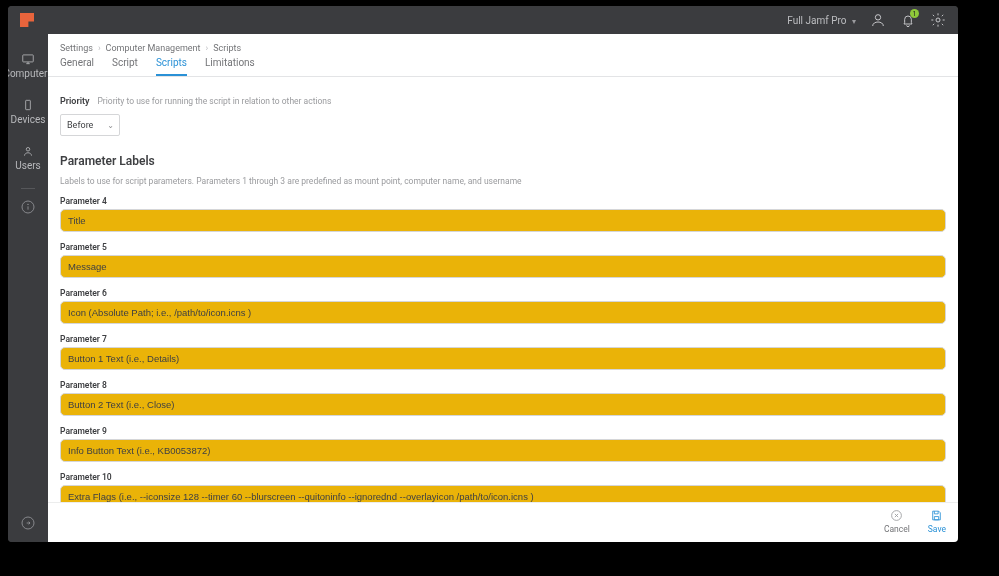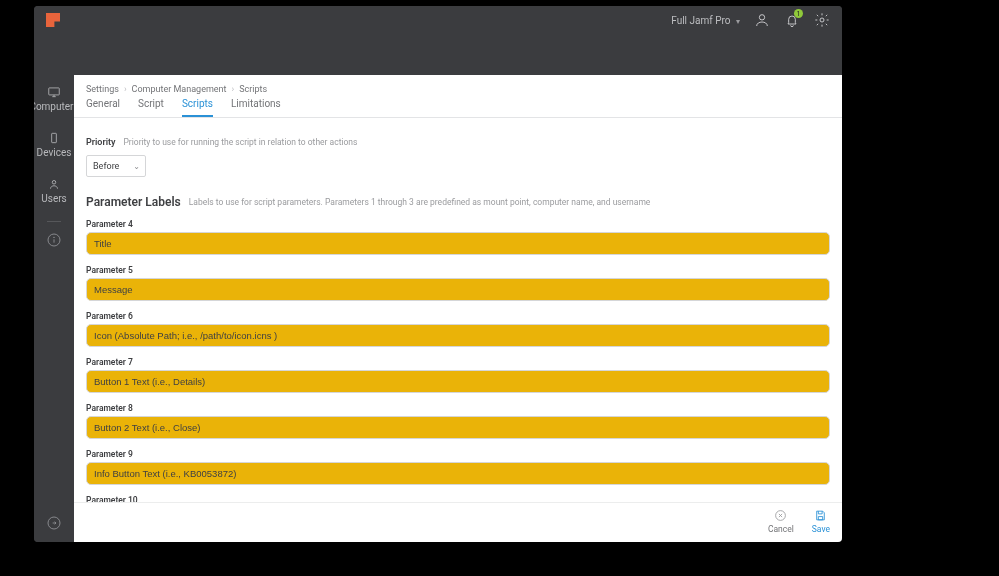--- a/index.html
+++ b/index.html
@@ -7,30 +7,29 @@
       font-family: -apple-system, BlinkMacSystemFont, "Segoe UI", Roboto, Helvetica, Arial, sans-serif;
       background: #000;
       width: 999px;
       height: 576px;
       overflow: hidden;
       position: relative;
     }
     .app-frame {
       position: absolute;
       top: 6px;
-      left: 34px;
-      width: 808px;
+      left: 8px;
+      width: 950px;
       height: 536px;
       background: #3b3c3f;
       border-radius: 4px;
       display: flex;
       flex-direction: column;
       box-shadow: 0 10px 40px rgba(0,0,0,0.5);
       overflow: hidden;
-      gap: 33px;
     }
     .topbar {
       height: 28px;
       background: #3b3c3f;
       display: flex;
       align-items: center;
       justify-content: space-between;
       padding: 0 12px;
       color: #d7d7d9;
       font-size: 10px;
@@ -80,21 +79,20 @@
     .side-info svg { stroke:#8c8d91; fill:none; stroke-width:1.4; }
     .side-spacer { flex:1; }
     .collapse-btn { width:18px; height:18px; display:flex; align-items:center; justify-content:center; cursor:pointer; margin-bottom:10px;}
     .collapse-btn svg { stroke:#8c8d91; fill:none; stroke-width:1.4; }
     .content {
       flex:1;
       background:#ffffff;
       display:flex;
       flex-direction:column;
       overflow:hidden;
-      margin-top:8px;
     }
     .breadcrumb-row {
       padding: 9px 12px 0 12px;
       font-size: 9px;
       color:#737477;
       display:flex;
       align-items:center;
       gap:5px;
     }
     .breadcrumb-row a { color:#737477; text-decoration:none; cursor:pointer;}
@@ -148,22 +146,23 @@
       background:#fff;
       cursor:pointer;
     }
     .select-caret {
       position:absolute; right:6px; top:50%; transform:translateY(-50%);
       font-size:8px; color:#8d8e91; pointer-events:none;
     }
     .param-heading-row {
       margin-top:18px;
       display:flex;
-      align-items:center;
+      align-items:flex-start;
       gap:8px;
+      flex-direction:column;
     }
     .param-heading { font-size:12px; font-weight:600; color:#3f4043;}
     .param-help { font-size:8.5px; color:#9a9b9e;}
     .field-group { margin-top:10px;}
     .field-label { font-size:8.5px; font-weight:600; color:#3f4043; display:block; margin-bottom:3px;}
     .txt-input {
       width:100%;
       border:1px solid #d5d6d8;
       border-radius:5px;
       font-size:9.5px;

